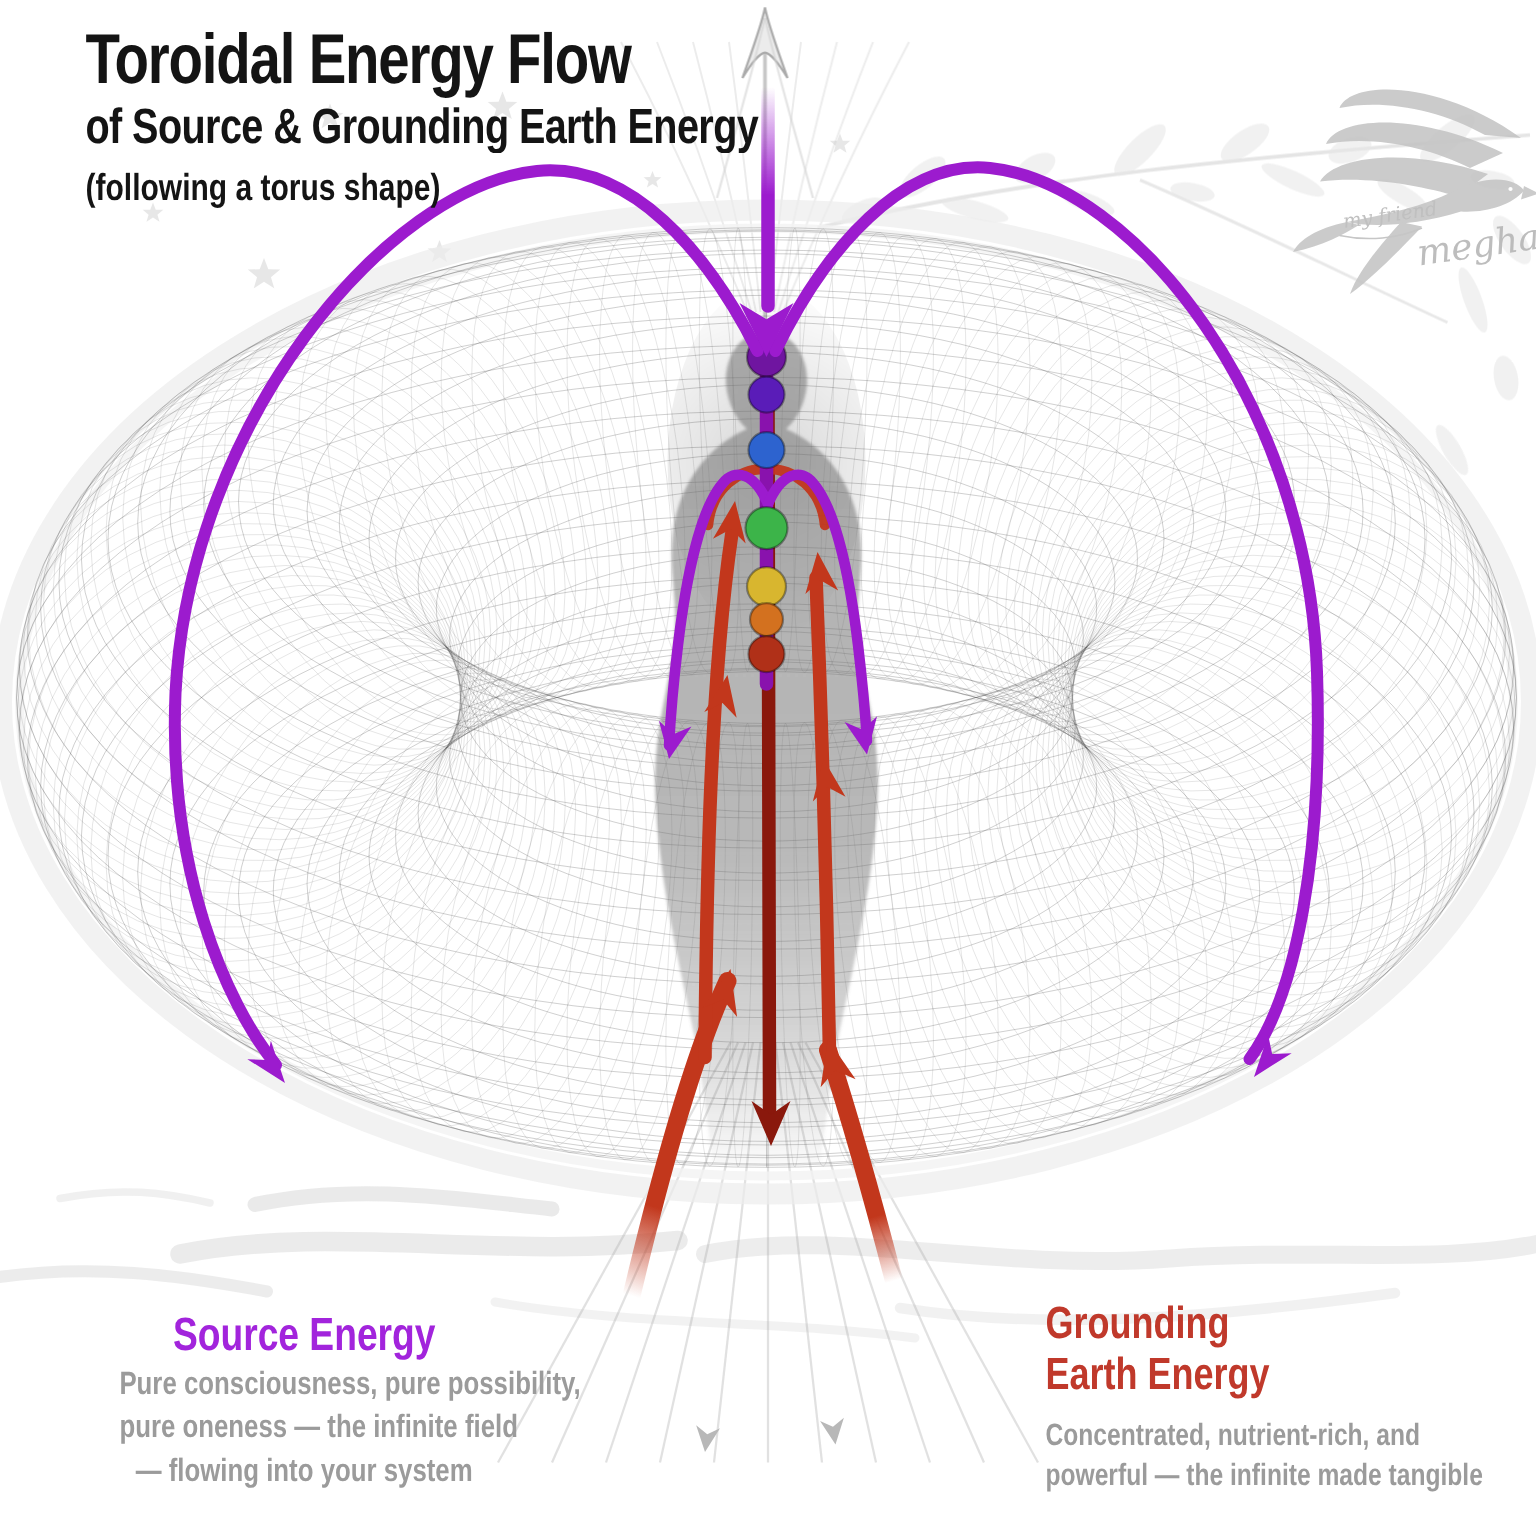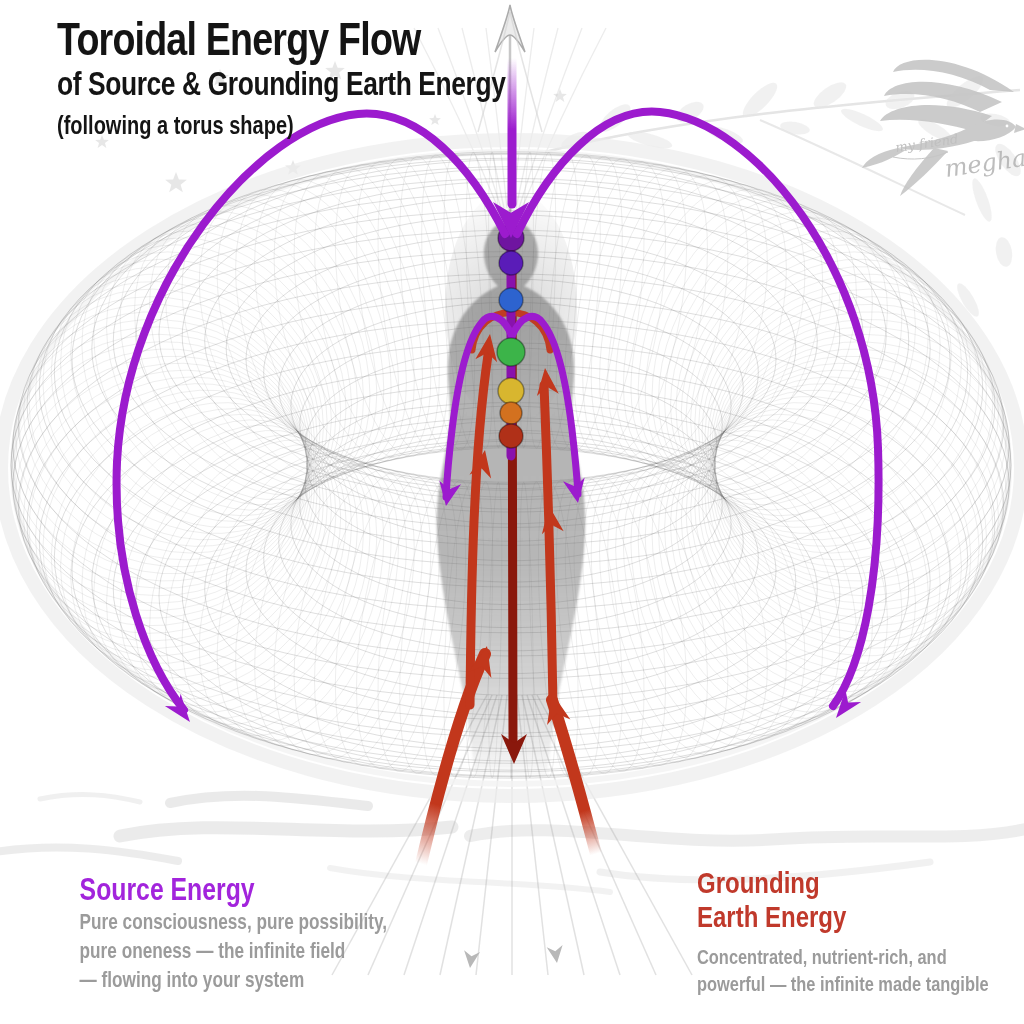--- a/index.html
+++ b/index.html
@@ -6,21 +6,21 @@
   .stage{position:relative;width:1024px;height:1024px;background:#ffffff;overflow:hidden;
          font-family:"Liberation Sans",sans-serif;}
   .stage svg{position:absolute;left:0;top:0;}
   .txt{position:absolute;}
   .cx{transform:scaleX(.8);transform-origin:0 0;display:block;}
   .cx-r{transform:scaleX(.8);transform-origin:100% 0;display:block;}
   .title-block{left:40px;top:14px;width:600px;color:var(--ink);margin-left:17px;}
   .t1{font-size:47px;font-weight:800;letter-spacing:-1px;line-height:1.05;white-space:nowrap;}
   .t2{font-size:33px;font-weight:700;letter-spacing:-.5px;margin-top:2px;white-space:nowrap;}
   .t3{font-size:25px;font-weight:700;margin-top:8px;white-space:nowrap;}
-  .source-block{left:18px;top:872px;width:308px;text-align:left;}
+  .source-block{left:18px;top:872px;width:308px;text-align:center;}
   .source-block .label-title{font-size:31px;font-weight:800;color:var(--purpleText);white-space:nowrap;}
   .source-block .label-desc{font-size:21.5px;font-weight:700;color:var(--descGray);line-height:29px;white-space:nowrap;}
   .source-block .label-desc:first-of-type{margin-top:7px;}
   .ground-block{left:697px;top:866px;width:330px;text-align:left;}
   .ground-block .label-title{font-size:30px;font-weight:800;color:var(--redText);line-height:34px;white-space:nowrap;}
   .ground-block .label-desc{font-size:20.5px;font-weight:700;color:var(--descGray);line-height:27px;white-space:nowrap;}
   .ground-block .gap{height:9px;}
 </style>
 </head>
 <body>

